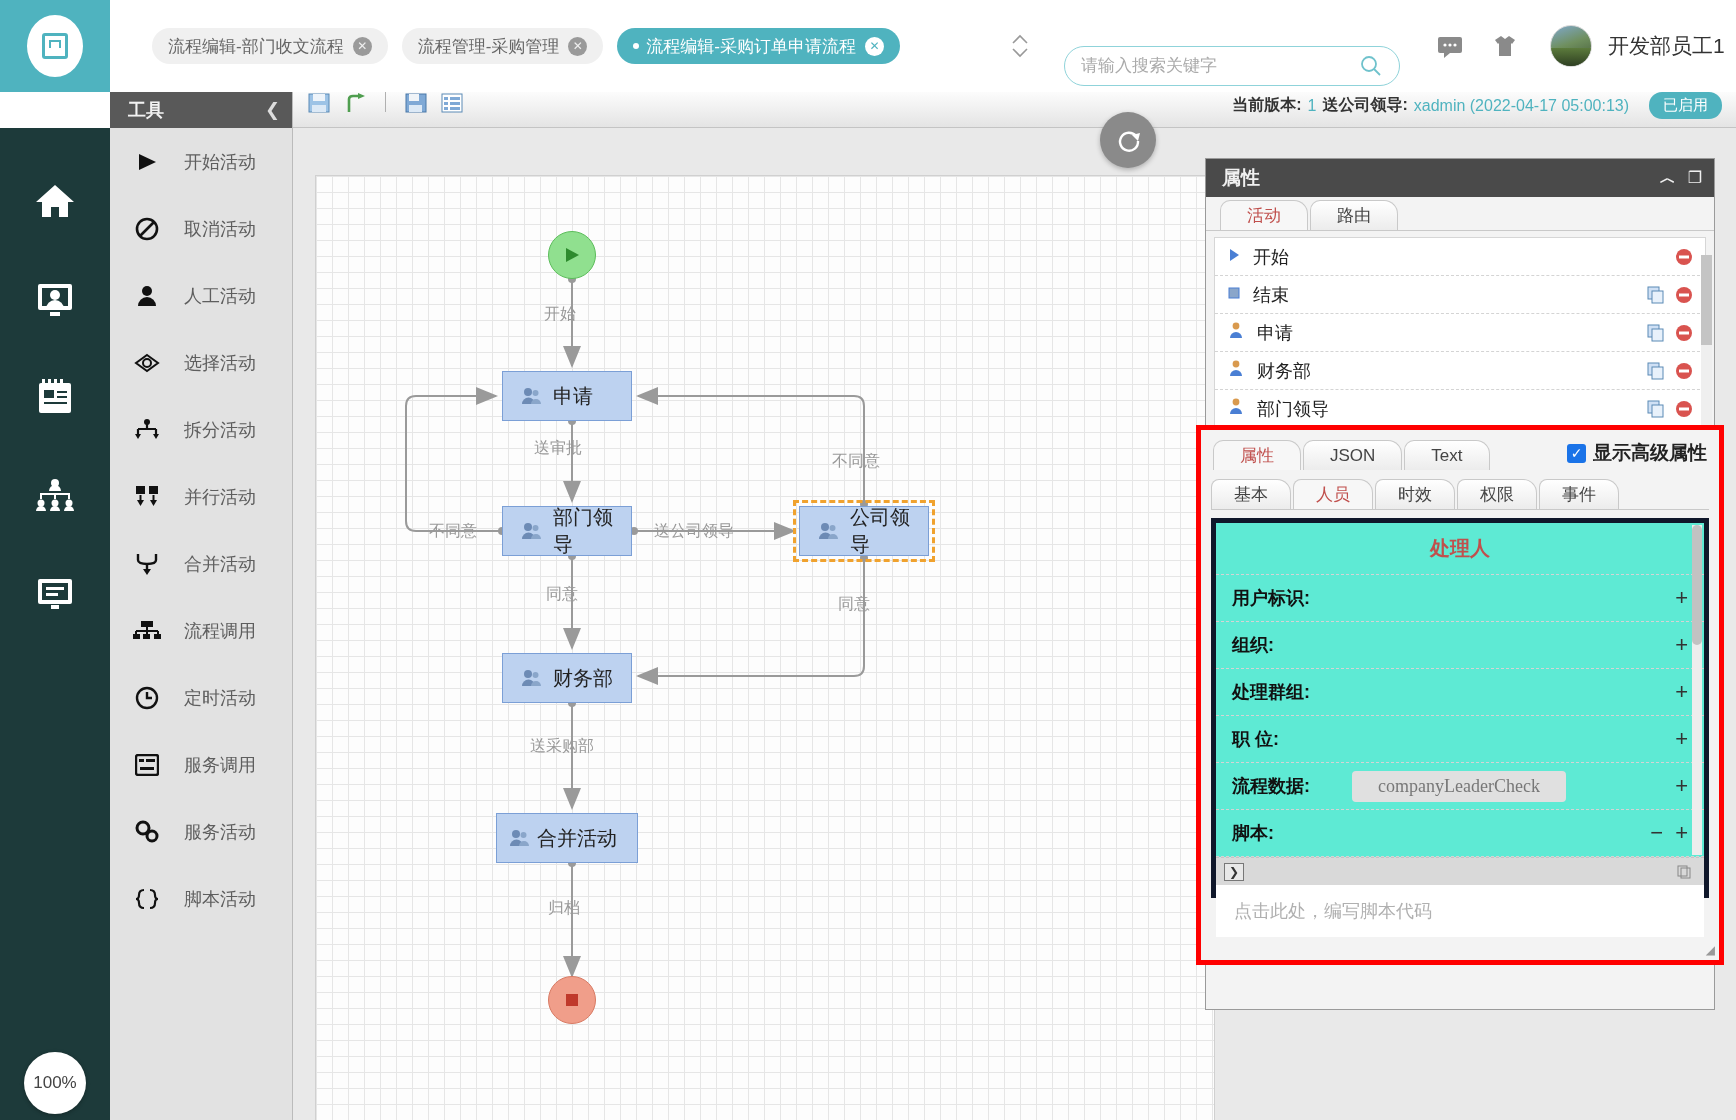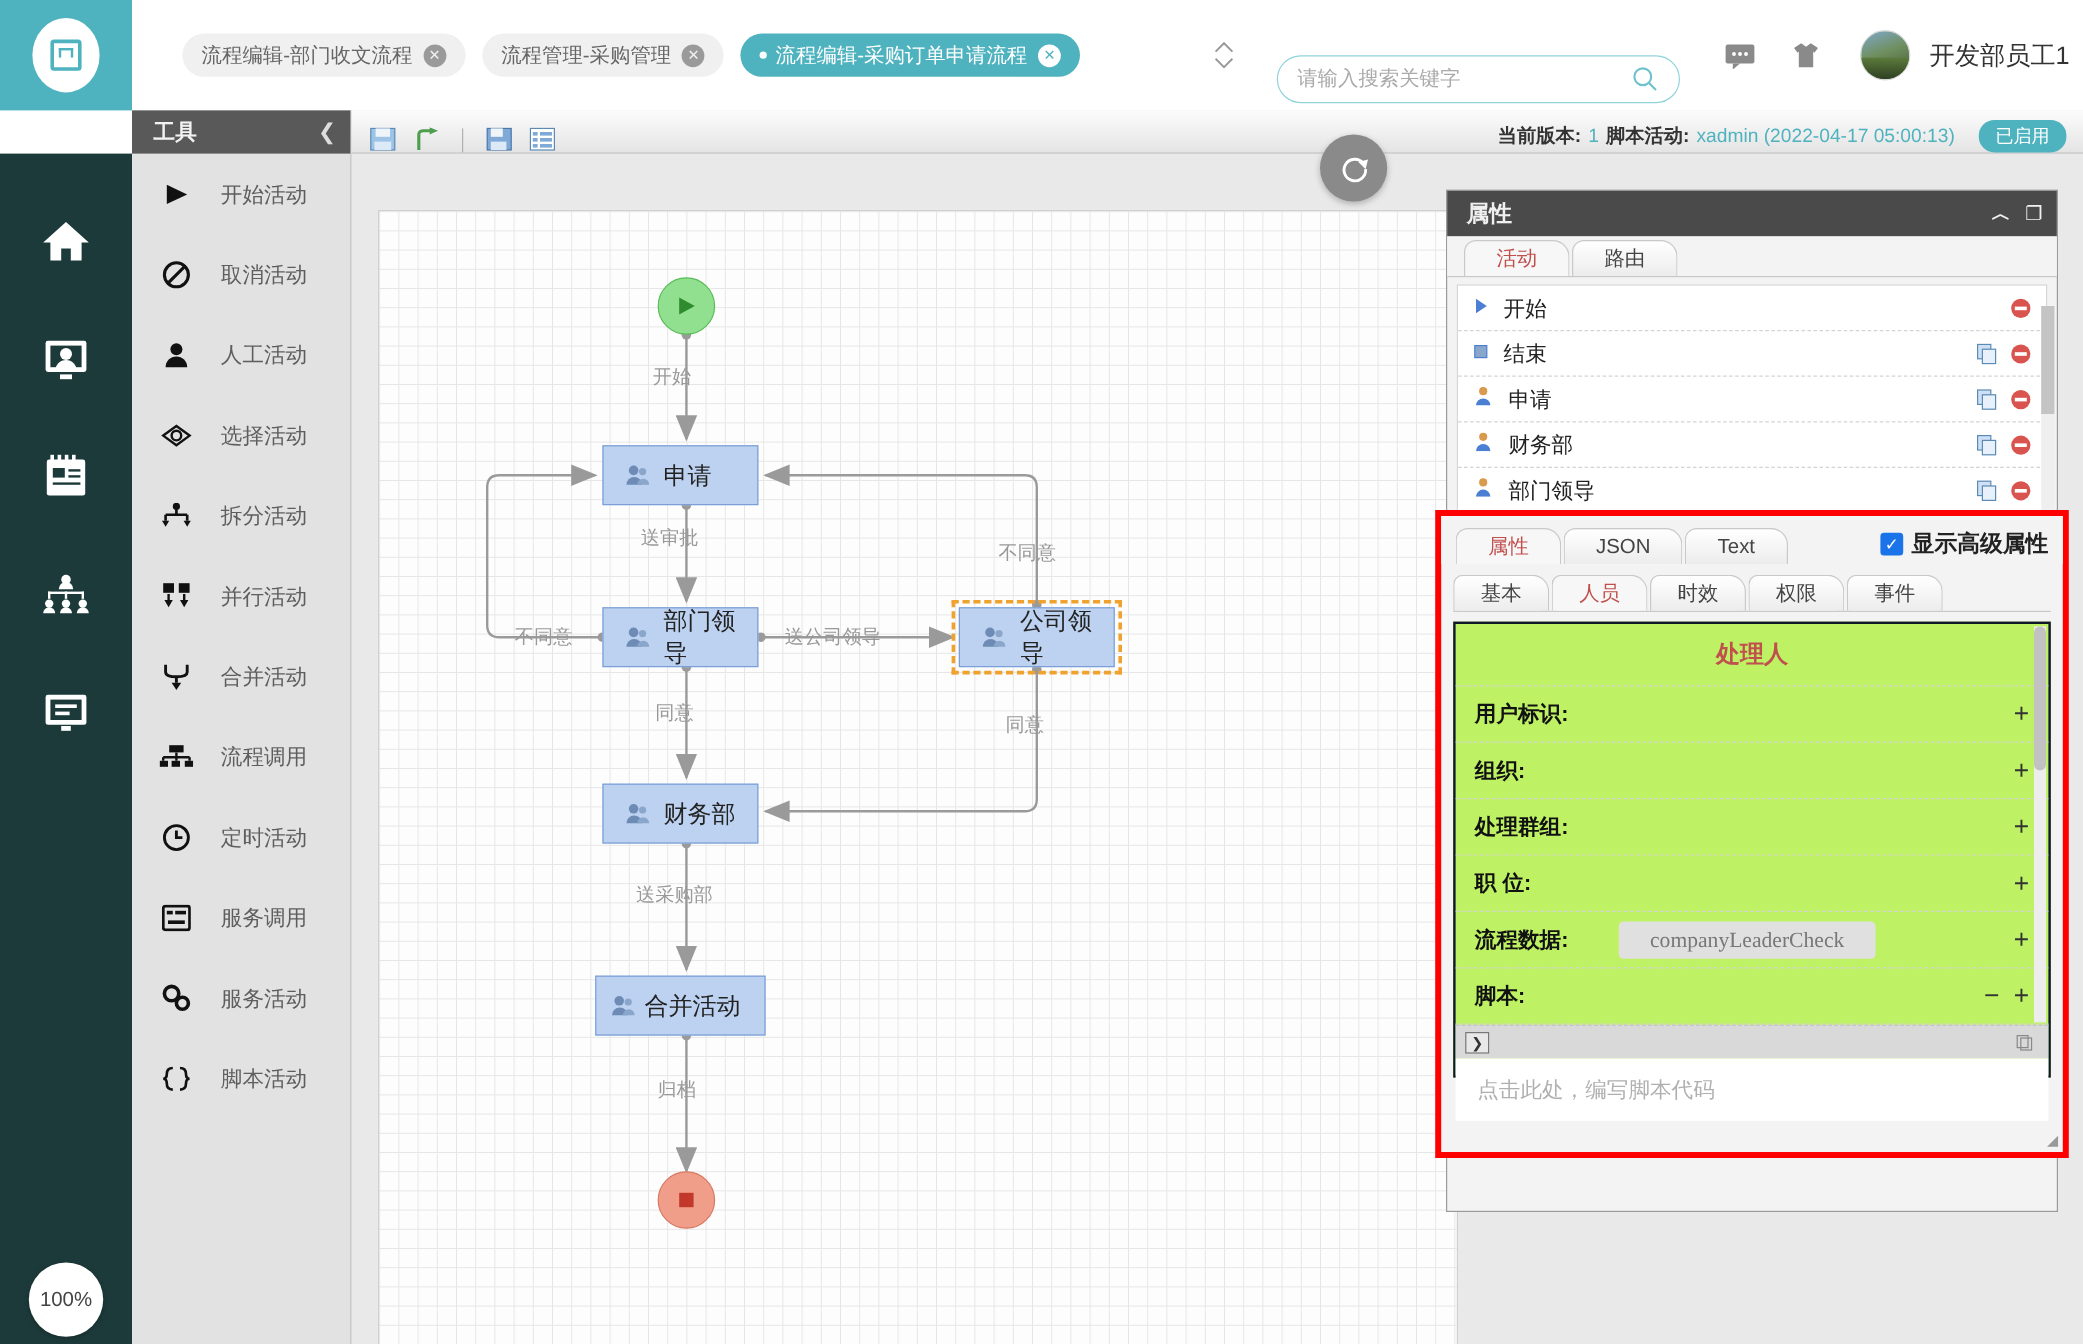--- a/index.html
+++ b/index.html
@@ -119,21 +119,21 @@
     color: #111;
   }
 
   
   .workarea {
     position: absolute; left: 293px; top: 92px; right: 0; bottom: 0;
     background: #e9e9e9;
   }
   .canvas-toolbar {
     height: 36px; background: linear-gradient(180deg,#fcfcfc,#e4e4e4);
-    border-bottom: 1px solid #c4c4c4; display: flex; align-items: flex-end;
+    border-bottom: 1px solid #c4c4c4; display: flex; align-items: flex-start;
     padding: 0 14px; gap: 12px;
   }
   .tbtn { width: 24px; height: 22px; cursor: pointer; display: flex;
           align-items: center; justify-content: center; }
   .tsep { width: 1px; height: 20px; background: #b0b0b0; margin: 0 6px; }
   .version-info {
     margin-left: auto; font-size: 16px; color: #333; display: flex;
     align-items: center; gap: 6px;
   }
   .version-info .v { color: #4fb3bf; }
@@ -232,21 +232,21 @@
     margin: 6px 10px 0 10px; gap: 2px; border-bottom: 1px solid #c9c9c9;
   }
   .subtab {
     height: 30px; padding: 0 22px; font-size: 17px; color: #444;
     background: linear-gradient(180deg,#ffffff,#ececec);
     border: 1px solid #c9c9c9; border-bottom: none;
     border-radius: 8px 14px 0 0; display: flex; align-items: center; cursor: pointer;
   }
   .subtab.active { color: #c0504d; background: #f7f7f7; }
   .formbox {
-    margin: 8px 10px; background: #bef264; border: 2px solid #0f172a;
+    margin: 8px 10px; background: #5eead4; border: 5px solid #0f172a;
     position: relative; height: 380px;
   }
   .form-title {
     text-align: center; color: #c0504d; font-size: 20px; font-weight: bold;
     padding: 12px 0 12px 0; border-bottom: 1px dashed #d4d4d4;
   }
   .frow {
     display: flex; align-items: center; height: 47px; padding: 0 16px;
     border-bottom: 1px dashed #d4d4d4; font-size: 18px; color: #111;
     font-weight: bold;
@@ -568,21 +568,21 @@
             <rect x="3" y="9" width="4" height="3" fill="#7fa9d6"></rect>
             <rect x="9" y="9" width="10" height="3" fill="#7fa9d6"></rect>
             <rect x="3" y="14" width="4" height="3" fill="#7fa9d6"></rect>
             <rect x="9" y="14" width="10" height="3" fill="#7fa9d6"></rect>
           </svg>
       </span>
 
       <div class="version-info">
         <b>当前版本:</b>
         <span class="v">1</span>
-        <b>脚本活动:</b>
+        <b>送公司领导:</b>
         <span class="v">xadmin (2022-04-17 05:00:13)</span>
         <span class="enabled-badge">已启用</span>
       </div>
     </div>
 
     <div class="canvas-wrap">
       <div class="syncfab">
         <svg width="30" height="30" viewBox="0 0 30 30">
           <path d="M23 11 A9 9 0 1 0 25 16" stroke="#fff" stroke-width="2.4" fill="none"></path>
           <polygon points="19,10 27,8 25,16" fill="#fff"></polygon>

